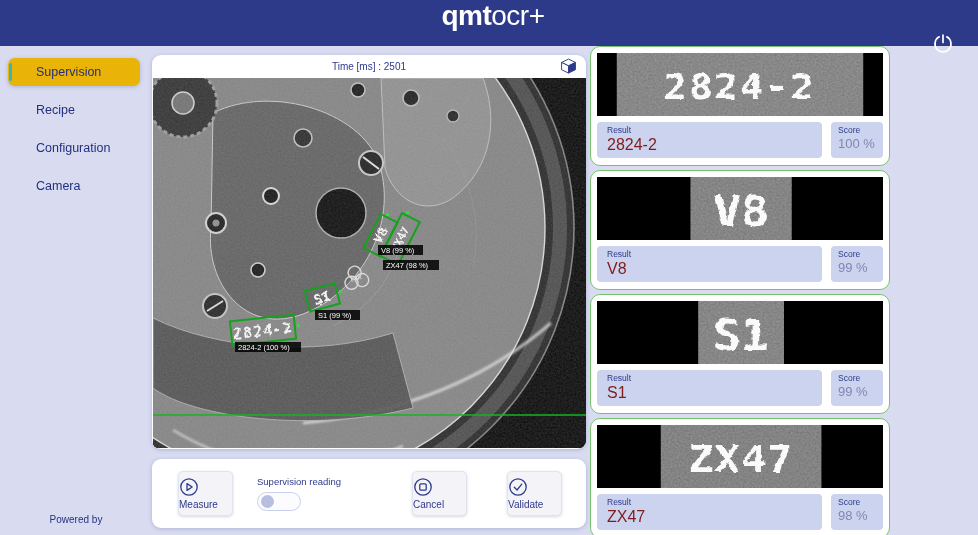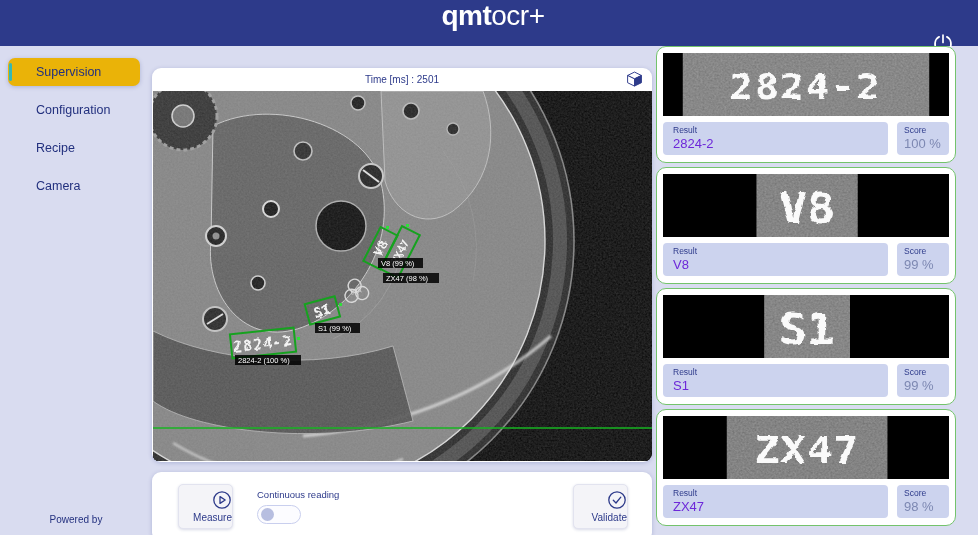--- a/index.html
+++ b/index.html
@@ -24,49 +24,49 @@
 
   .sidebar-footer { position:absolute; bottom:10px; left:0; right:0; text-align:center; }
   .qmt-logo { font-size:25px; font-weight:800; color:#23307f; letter-spacing:-1px; }
   .qmt-logo .plus { color:#35b8b5; font-weight:700; }
   .powered { font-size:10px; color:#23307f; margin-top:9px; }
   .digi-logo { font-size:17px; font-weight:700; letter-spacing:-0.5px; margin-top:2px; }
   .digi-logo .d1 { color:#23307f; }
   .digi-logo .d2 { color:#35b8b5; }
 
   
-  .main { width:500px; flex:none; padding-top:9px;margin-top:13px; }
+  .main { width:434px; flex:none; padding-top:9px; }
   .image-card { background:#fff; border-radius:9px; overflow:hidden; box-shadow:0 1px 4px rgba(45,58,138,.25); }
   .image-header { height:23px; position:relative; display:flex; align-items:center; justify-content:center; }
   .time-label { font-size:10px; color:#2d3a8a; }
   .cube-btn { position:absolute; right:9px; top:3px; cursor:pointer; }
   .photo-wrap { width:504px; height:370px; background:#000; margin:0 1px 1px 1px; }
   .photo-wrap svg { display:block; }
 
   .controls-card { margin-top:10px; background:#fff; border-radius:9px; height:69px; display:flex; align-items:center;
                    padding:0 24px 0 26px; box-shadow:0 1px 4px rgba(45,58,138,.25); }
   .ctl-btn { width:55px; height:45px; background:#f4f4f8; border:1px solid #e2e3ef; border-radius:5px;
-             display:flex; flex-direction:column; align-items:flex-end; justify-content:center; gap:2px;
+             display:flex; flex-direction:column; align-items:flex-start; justify-content:center; gap:2px;
              color:#2d3a8a; font-size:10px; cursor:pointer; box-shadow:0 1px 3px rgba(40,50,120,.18); }
   .toggle-wrap { margin-left:24px; }
   .toggle-label { font-size:9.5px; color:#2d3a8a; margin-bottom:5px; }
   .toggle { width:44px; height:19px; border:1px solid #c9cfee; border-radius:10px; background:#fcfcff; position:relative; cursor:pointer; }
   .toggle .knob { position:absolute; left:3px; top:2px; width:13px; height:13px; border-radius:50%; background:#b7bee0; }
   .ctl-spacer { flex:1; }
   .ctl-gap { width:40px; }
 
   
   .right { width:300px; flex:none; margin-left:4px; padding-top:0; display:flex; flex-direction:column; gap:4px; }
   .result-card { background:#fff; border:1.5px solid #74c36c; border-radius:10px; padding:6px 6px 7px 6px; }
   .crop { display:block; width:100%; height:63px; background:#000; }
   .result-row { display:flex; gap:9px; margin-top:6px; }
   .result-box { flex:1; background:#ccd3ee; border-radius:4px; padding:3px 10px 4px 10px; }
   .score-box  { width:52px; background:#ccd3ee; border-radius:4px; padding:3px 7px 4px 7px; flex:none; }
   .box-label { font-size:8.5px; color:#2d3a8a; }
-  .result-value { font-size:13px; color:#6d28d9; margin-top:1px; }
+  .result-value { font-size:16px; color:#7f1d1d; margin-top:1px; }
   .score-value { font-size:13px; color:#7d88b2; margin-top:1px; }
 </style>
 </head>
 <body>
 
 <svg width="0" height="0" style="position:absolute" aria-hidden="true">
   <defs>
     <filter id="grainF" x="0%" y="0%" width="100%" height="100%">
       <feTurbulence type="fractalNoise" baseFrequency="0.55" numOctaves="3" seed="7" result="n"></feTurbulence>
       <feColorMatrix in="n" type="matrix" values="0 0 0 0 0.75  0 0 0 0 0.75  0 0 0 0 0.75  0.9 0.4 0 0 0"></feColorMatrix>
@@ -96,24 +96,24 @@
 
 <div class="content">
 
   <div class="sidebar">
     <div class="nav">
       <div class="nav-item active">
         <span class="accent"></span>
         <span>Supervision</span>
       </div>
       <div class="nav-item">
+        <span>Recipe</span>
+      </div>
+      <div class="nav-item">
         <span>Configuration</span>
-      </div>
-      <div class="nav-item">
-        <span>Recipe</span>
       </div>
       <div class="nav-item">
         <span>Camera</span>
       </div>
     </div>
     <div class="sidebar-footer">
       <div class="powered">Powered by</div>
     </div>
   </div>
 
@@ -220,26 +220,33 @@
 
     <div class="controls-card">
       <div class="ctl-btn">
         <svg width="20" height="20" viewBox="0 0 20 20">
           <circle cx="10" cy="10" r="8.2" fill="none" stroke="#2d3a8a" stroke-width="1.3"></circle>
           <polygon points="8,6.6 13.2,10 8,13.4" fill="none" stroke="#2d3a8a" stroke-width="1.3" stroke-linejoin="round"></polygon>
         </svg>
         <span>Measure</span>
       </div>
       <div class="toggle-wrap">
-        <div class="toggle-label">Continuous reading</div>
+        <div class="toggle-label">Supervision reading</div>
         <div class="toggle">
           <span class="knob"></span>
         </div>
       </div>
       <div class="ctl-spacer"></div>
+      <div class="ctl-btn">
+        <svg width="20" height="20" viewBox="0 0 20 20">
+          <circle cx="10" cy="10" r="8.2" fill="none" stroke="#2d3a8a" stroke-width="1.3"></circle>
+          <rect x="6.8" y="6.8" width="6.4" height="6.4" rx="1" fill="none" stroke="#2d3a8a" stroke-width="1.3"></rect>
+        </svg>
+        <span>Cancel</span>
+      </div>
       <div class="ctl-gap"></div>
       <div class="ctl-btn">
         <svg width="20" height="20" viewBox="0 0 20 20">
           <circle cx="10" cy="10" r="8.2" fill="none" stroke="#2d3a8a" stroke-width="1.3"></circle>
           <polyline points="6.3,10.2 9,13 13.8,7.2" fill="none" stroke="#2d3a8a" stroke-width="1.3" stroke-linecap="round" stroke-linejoin="round"></polyline>
         </svg>
         <span>Validate</span>
       </div>
     </div>
   </div>

